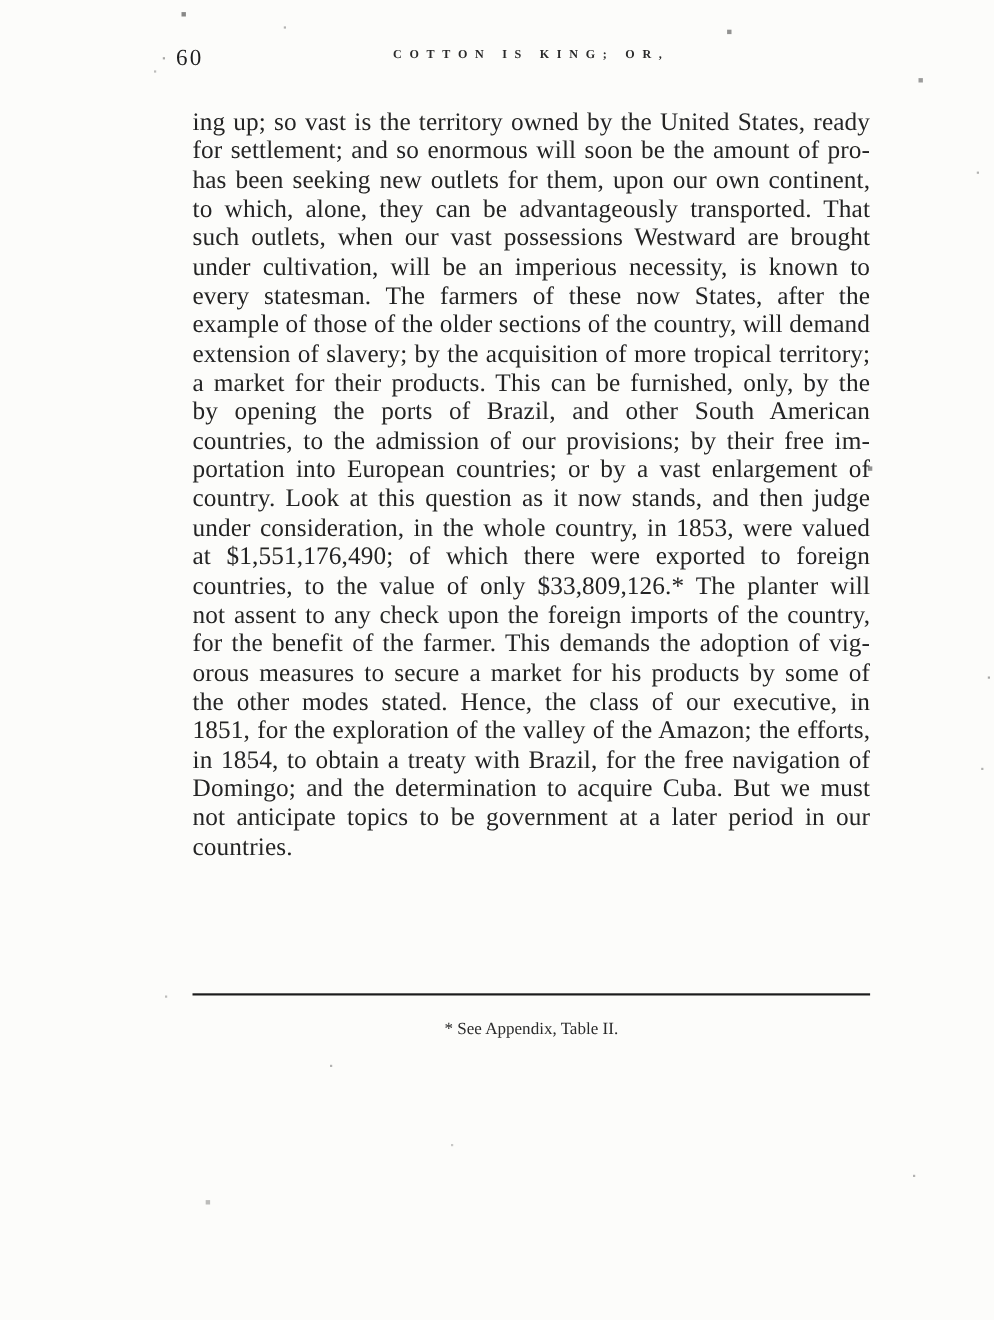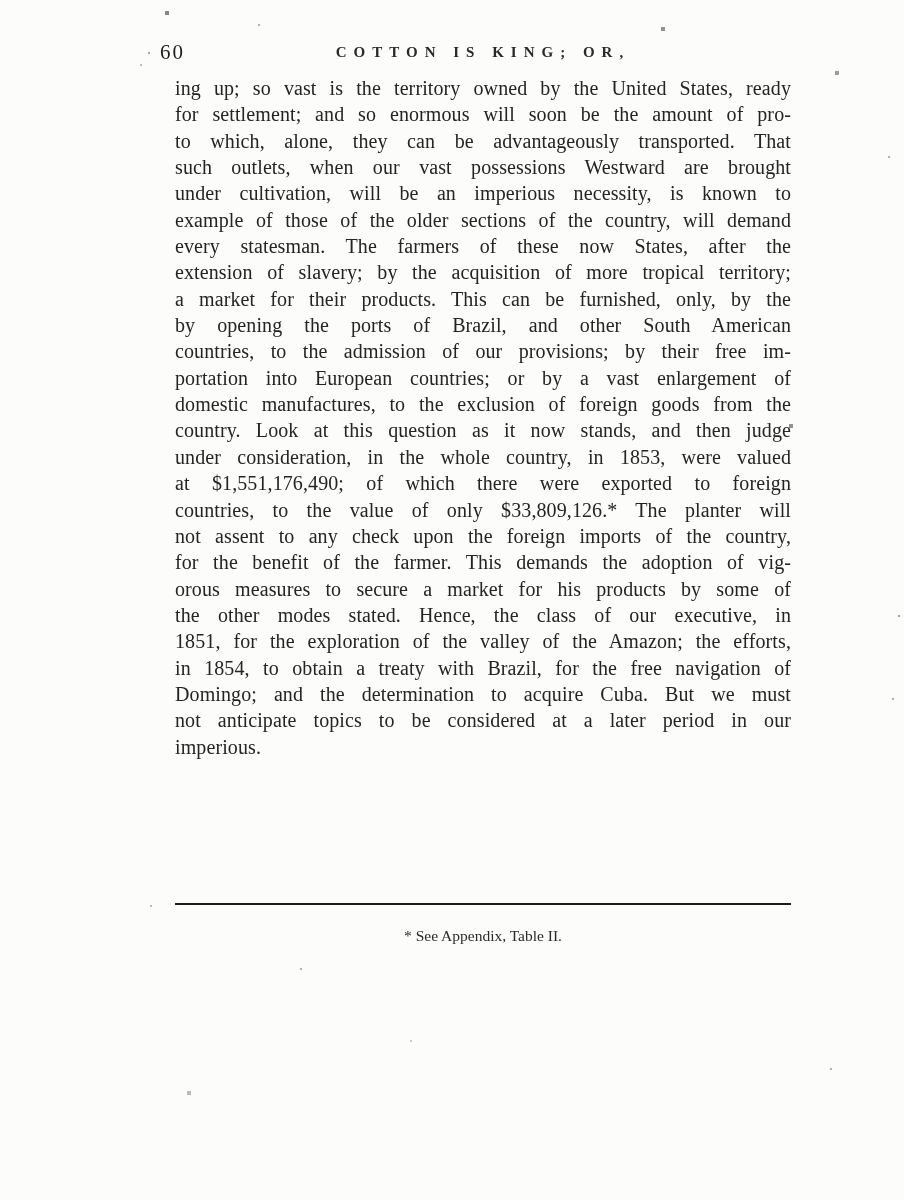--- a/index.html
+++ b/index.html
@@ -23,33 +23,33 @@
     font-size: 21px;
     letter-spacing: 2px;
     color: #1e1e1e;
   }
   .running-header {
     position: absolute;
     top: 44px;
     left: 175px;
     width: 616px;
     text-align: center;
-    font-size: 15px;
+    font-size: 11px;
     font-weight: bold;
     letter-spacing: 7px;
     color: #2a2a2a;
   }
 
   
   .body-text {
     position: absolute;
-    top: 75px;
+    top: 98px;
     left: 175px;
     width: 616px;
-    font-size: 20px;
+    font-size: 23px;
     line-height: 26.35px;
     letter-spacing: 0.1px;
   }
   .body-text .line {
     text-align: justify;
     -moz-text-align-last: justify;
     text-align-last: justify;
   }
   .body-text .line:last-child {
     -moz-text-align-last: left;
@@ -111,44 +111,44 @@
 
 <div class="page">
 
   <div class="page-number">60</div>
 
   <div class="running-header">COTTON IS KING; OR,</div>
 
   <div class="body-text">
       <div class="line">ing up; so vast is the territory owned by the United States, ready</div>
       <div class="line">for settlement; and so enormous will soon be the amount of pro-</div>
+      <div class="line">has been seeking new outlets for them, upon our own continent,</div>
       <div class="line">to which, alone, they can be advantageously transported.  That</div>
       <div class="line">such outlets, when our vast possessions Westward are brought</div>
       <div class="line">under cultivation, will be an imperious necessity, is known to</div>
+      <div class="line">every statesman.  The farmers of these now States, after the</div>
       <div class="line">example of those of the older sections of the country, will demand</div>
-      <div class="line">every statesman.  The farmers of these now States, after the</div>
       <div class="line">extension of slavery; by the acquisition of more tropical territory;</div>
       <div class="line">a market for their products.  This can be furnished, only, by the</div>
       <div class="line">by opening the ports of Brazil, and other South American</div>
       <div class="line">countries, to the admission of our provisions; by their free im-</div>
       <div class="line">portation into European countries; or by a vast enlargement of</div>
-      <div class="line">domestic manufactures, to the exclusion of foreign goods from the</div>
       <div class="line">country.  Look at this question as it now stands, and then judge</div>
       <div class="line">under consideration, in the whole country, in 1853, were valued</div>
       <div class="line">at $1,551,176,490; of which there were exported to foreign</div>
       <div class="line">countries, to the value of only $33,809,126.*  The planter will</div>
       <div class="line">not assent to any check upon the foreign imports of the country,</div>
       <div class="line">for the benefit of the farmer.  This demands the adoption of vig-</div>
       <div class="line">orous measures to secure a market for his products by some of</div>
       <div class="line">the other modes stated.  Hence, the class of our executive, in</div>
       <div class="line">1851, for the exploration of the valley of the Amazon; the efforts,</div>
       <div class="line">in 1854, to obtain a treaty with Brazil, for the free navigation of</div>
       <div class="line">Domingo; and the determination to acquire Cuba.  But we must</div>
-      <div class="line">not anticipate topics to be considered at a later period in our</div>
-      <div class="line">imperious.</div>
+      <div class="line">not anticipate topics to be government at a later period in our</div>
+      <div class="line">countries.</div>
     </div>
 
   <div class="footnote-rule"></div>
 
   <div class="footnote">* See Appendix, Table II.</div>
 
   <div class="artifact artifact-vline-1"></div>
   <div class="artifact artifact-vline-2"></div>
   <div class="artifact artifact-blob"></div>
   <div class="speckles"></div>

